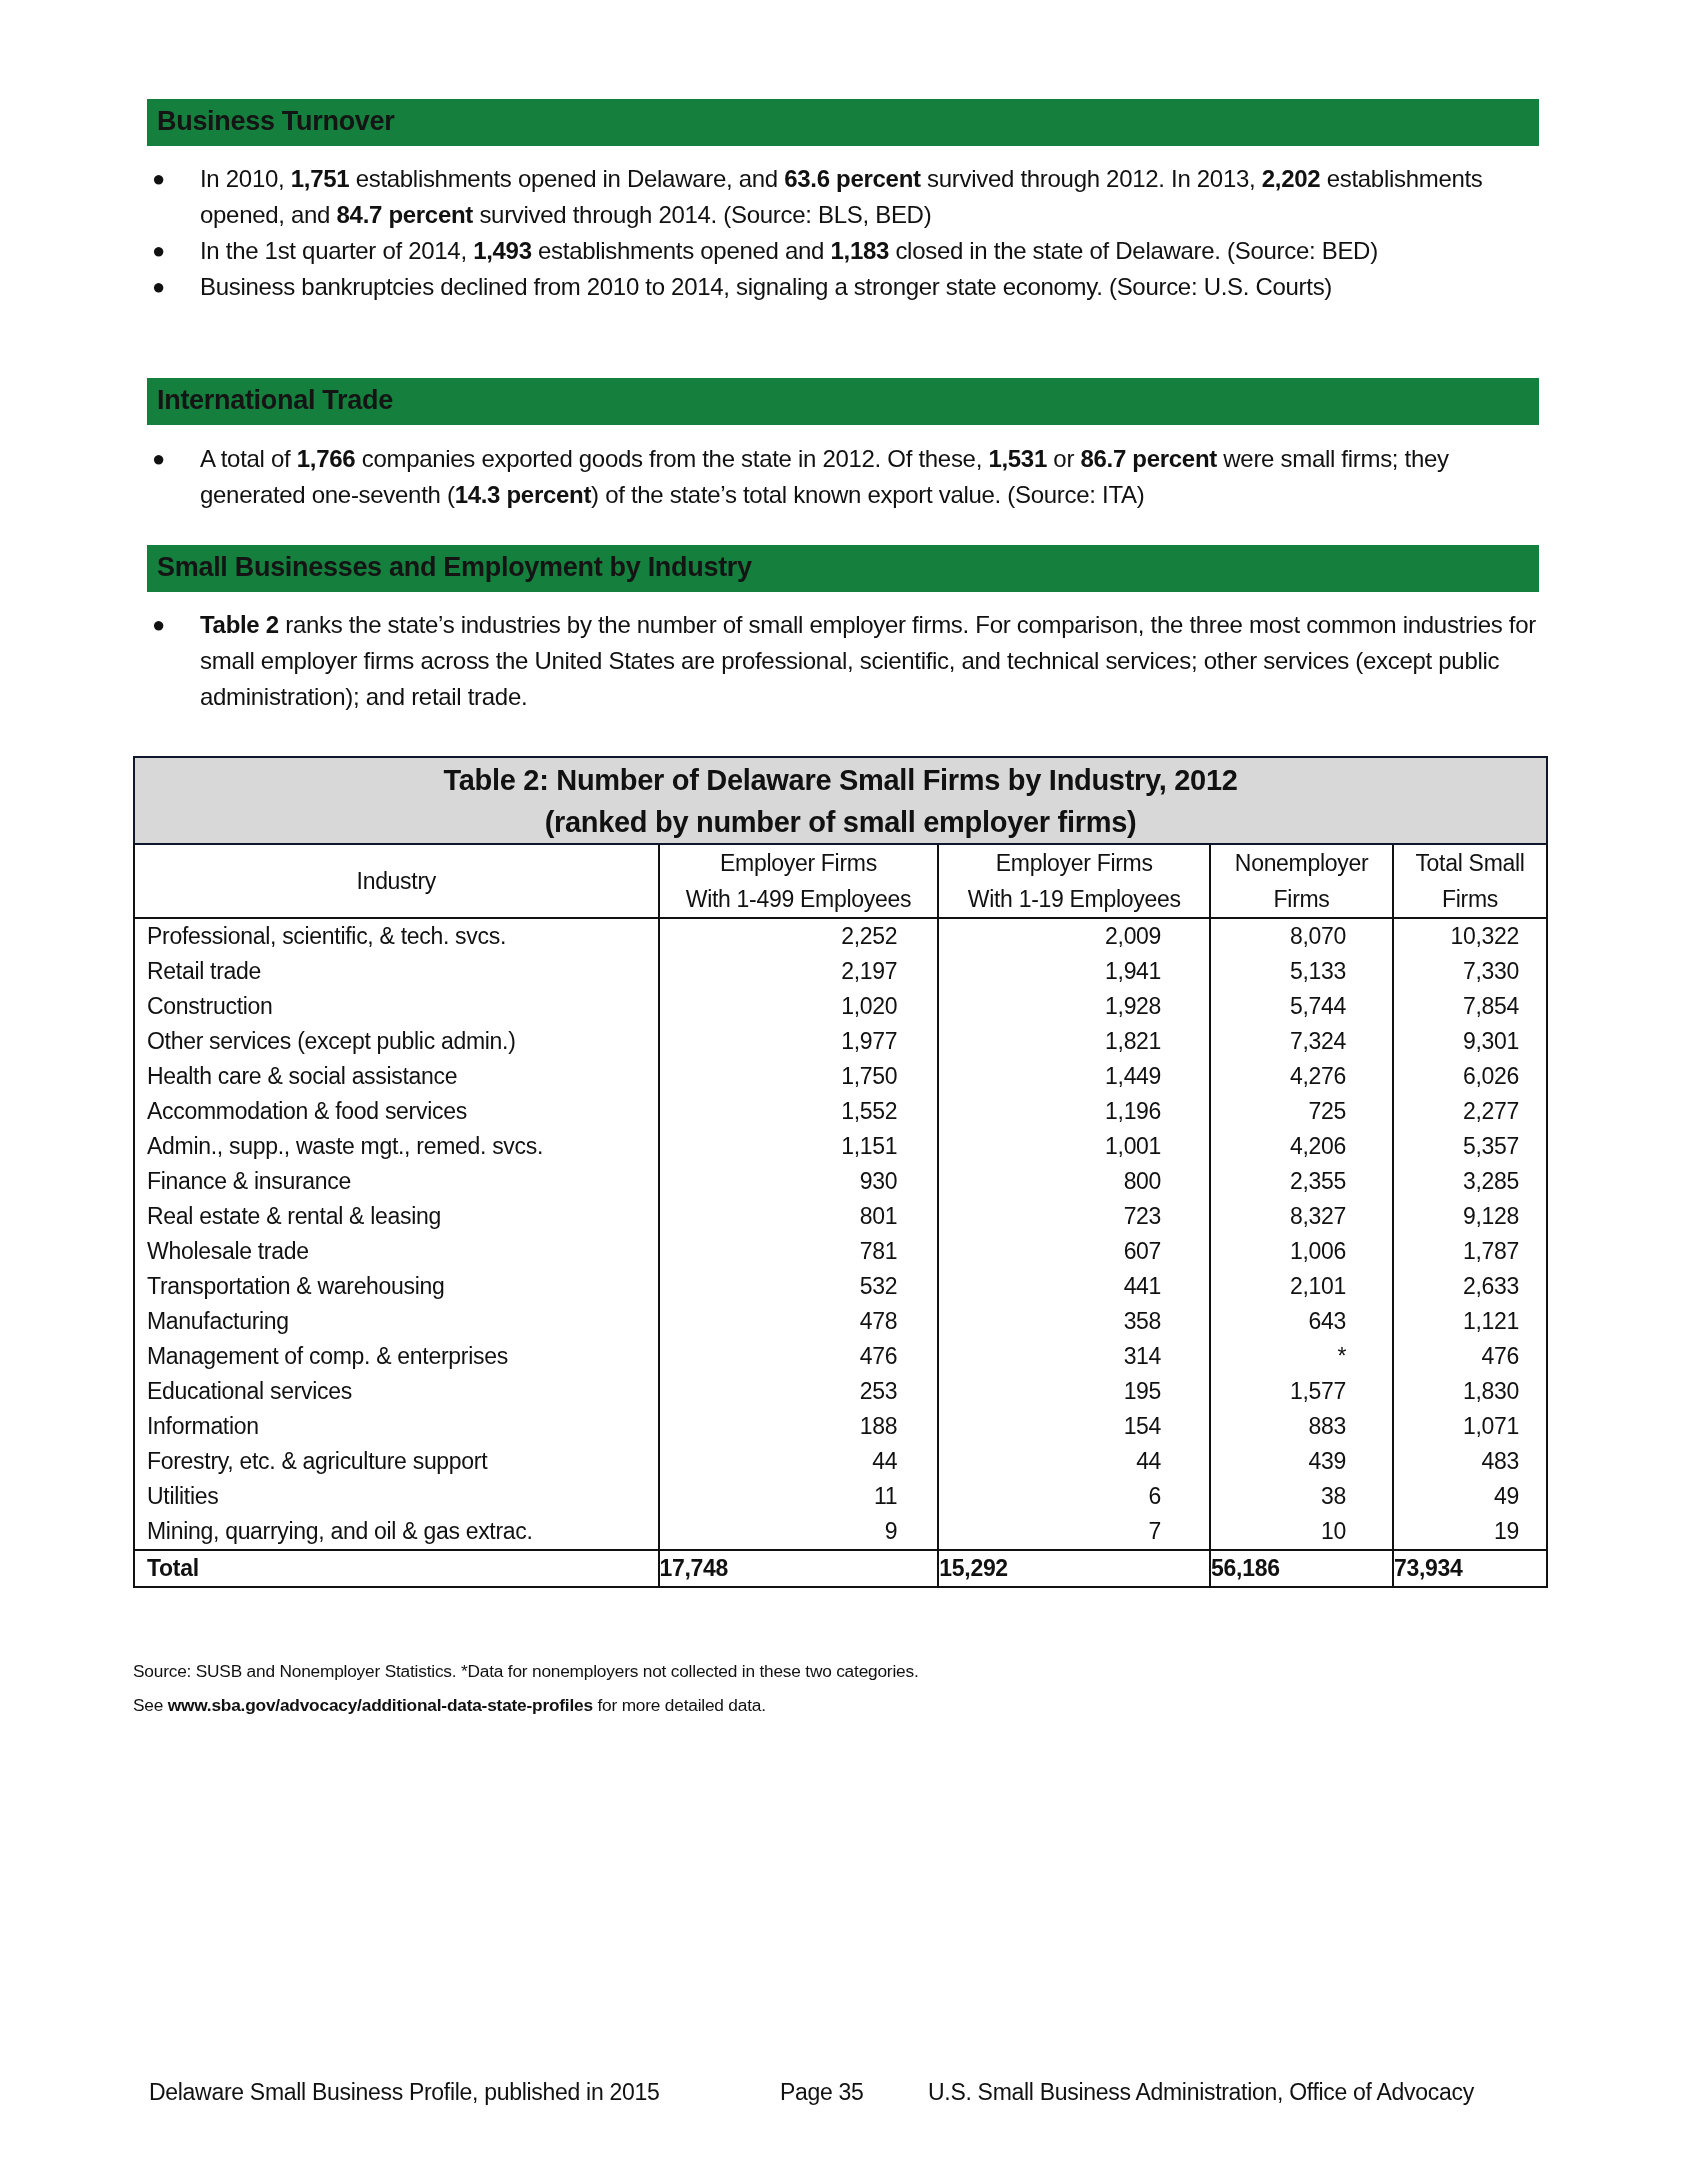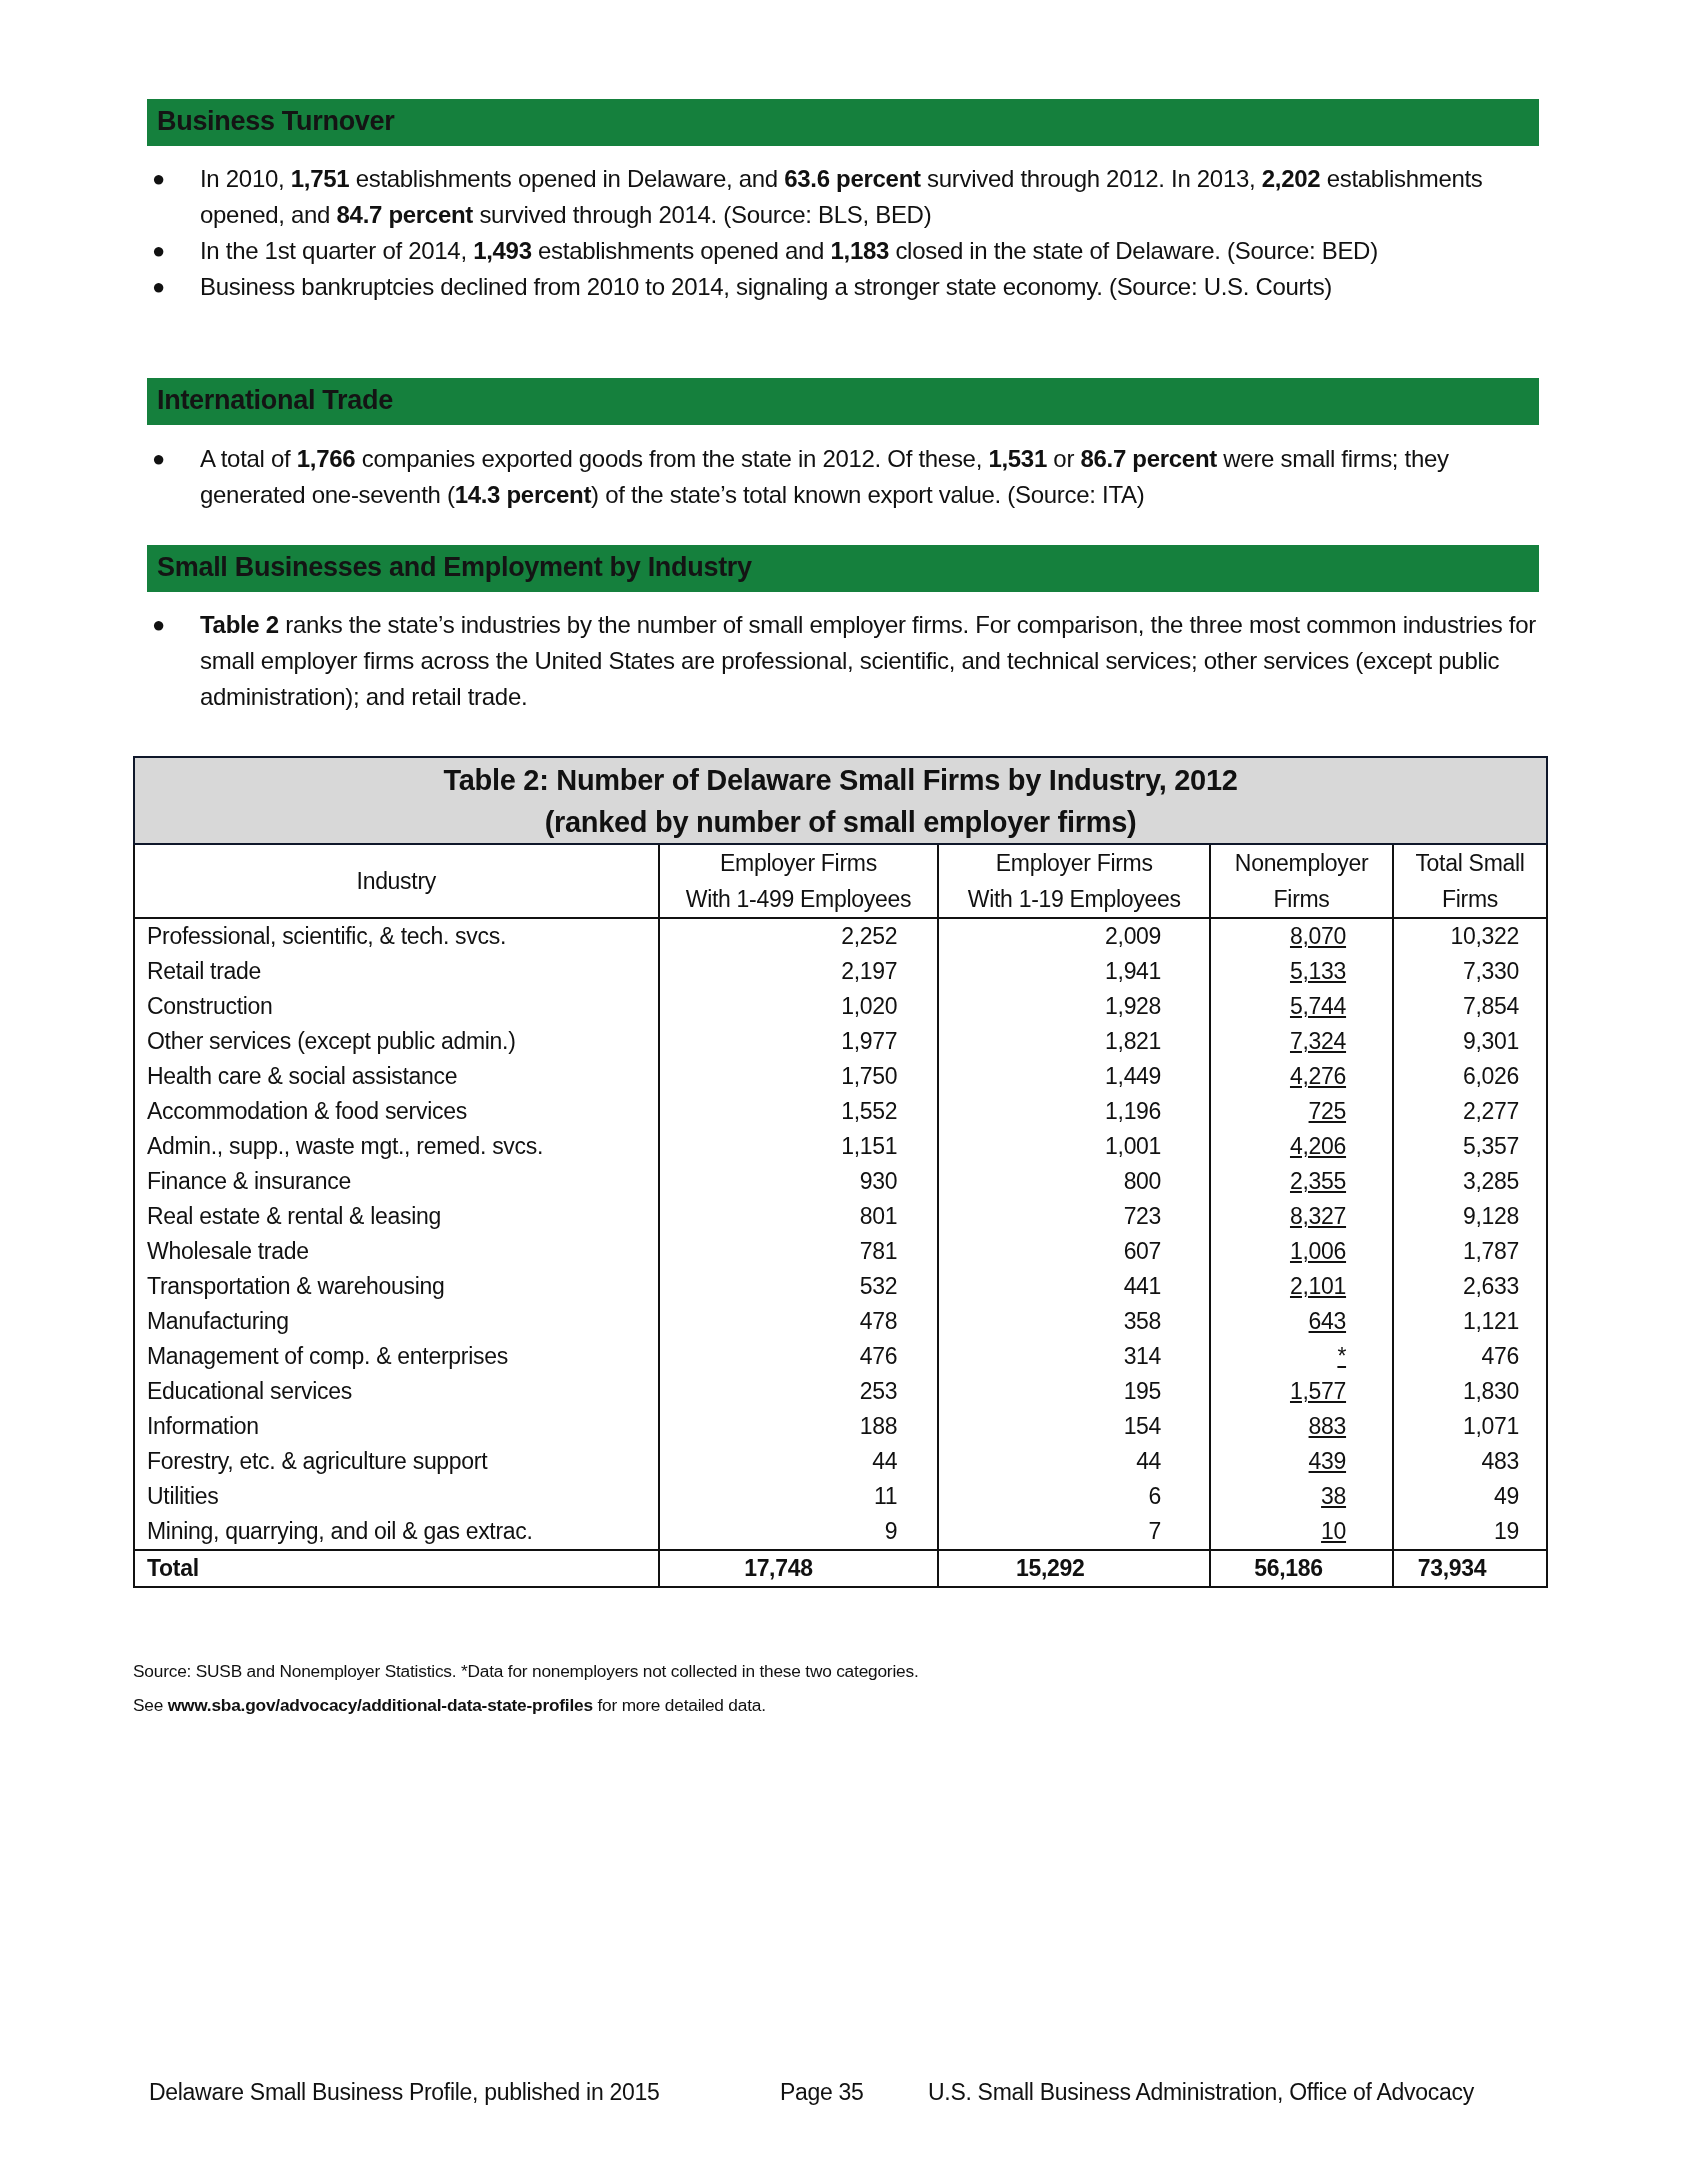--- a/index.html
+++ b/index.html
@@ -23,25 +23,25 @@
                   letter-spacing: -0.3px; }
   .hdr-row th { font-weight: normal; border-left: 2px solid #111; border-right: 2px solid #111;
                 border-bottom: 2px solid #111; line-height: 36px; height: 70px;
                 text-align: center; vertical-align: middle; }
   .data-row td { height: 35px; line-height: 35px; border-left: 2px solid #111;
                  border-right: 2px solid #111; }
   .data-row td.ind { padding-left: 12px; text-align: left; }
   .data-row td.num { text-align: right; }
   .data-row td.c1 { padding-right: 40px; }
   .data-row td.c2 { padding-right: 48px; }
-  .data-row td.c3 { padding-right: 46px; text-decoration: underline; }
+  .data-row td.c3 { padding-right: 46px; }
   .data-row td.c4 { padding-right: 27px; }
   .total-row td { border: 2px solid #111; height: 35px; line-height: 35px; font-weight: bold; }
   .total-row td.ind { padding-left: 12px; }
-  .total-row td.num { text-align: center; }
+  .total-row td.num { text-align: left; }
   .total-row td.c1 { padding-right: 40px; }
   .total-row td.c2 { padding-right: 48px; }
   .total-row td.c3 { padding-right: 26px; }
   .total-row td.c4 { padding-right: 36px; }
 
   .note { position: absolute; left: 133px; font-size: 17.3px; letter-spacing: -0.2px; }
   .footer { position: absolute; top: 2079px; font-size: 23px; letter-spacing: -0.3px; }
 </style>
 </head>
 <body>

